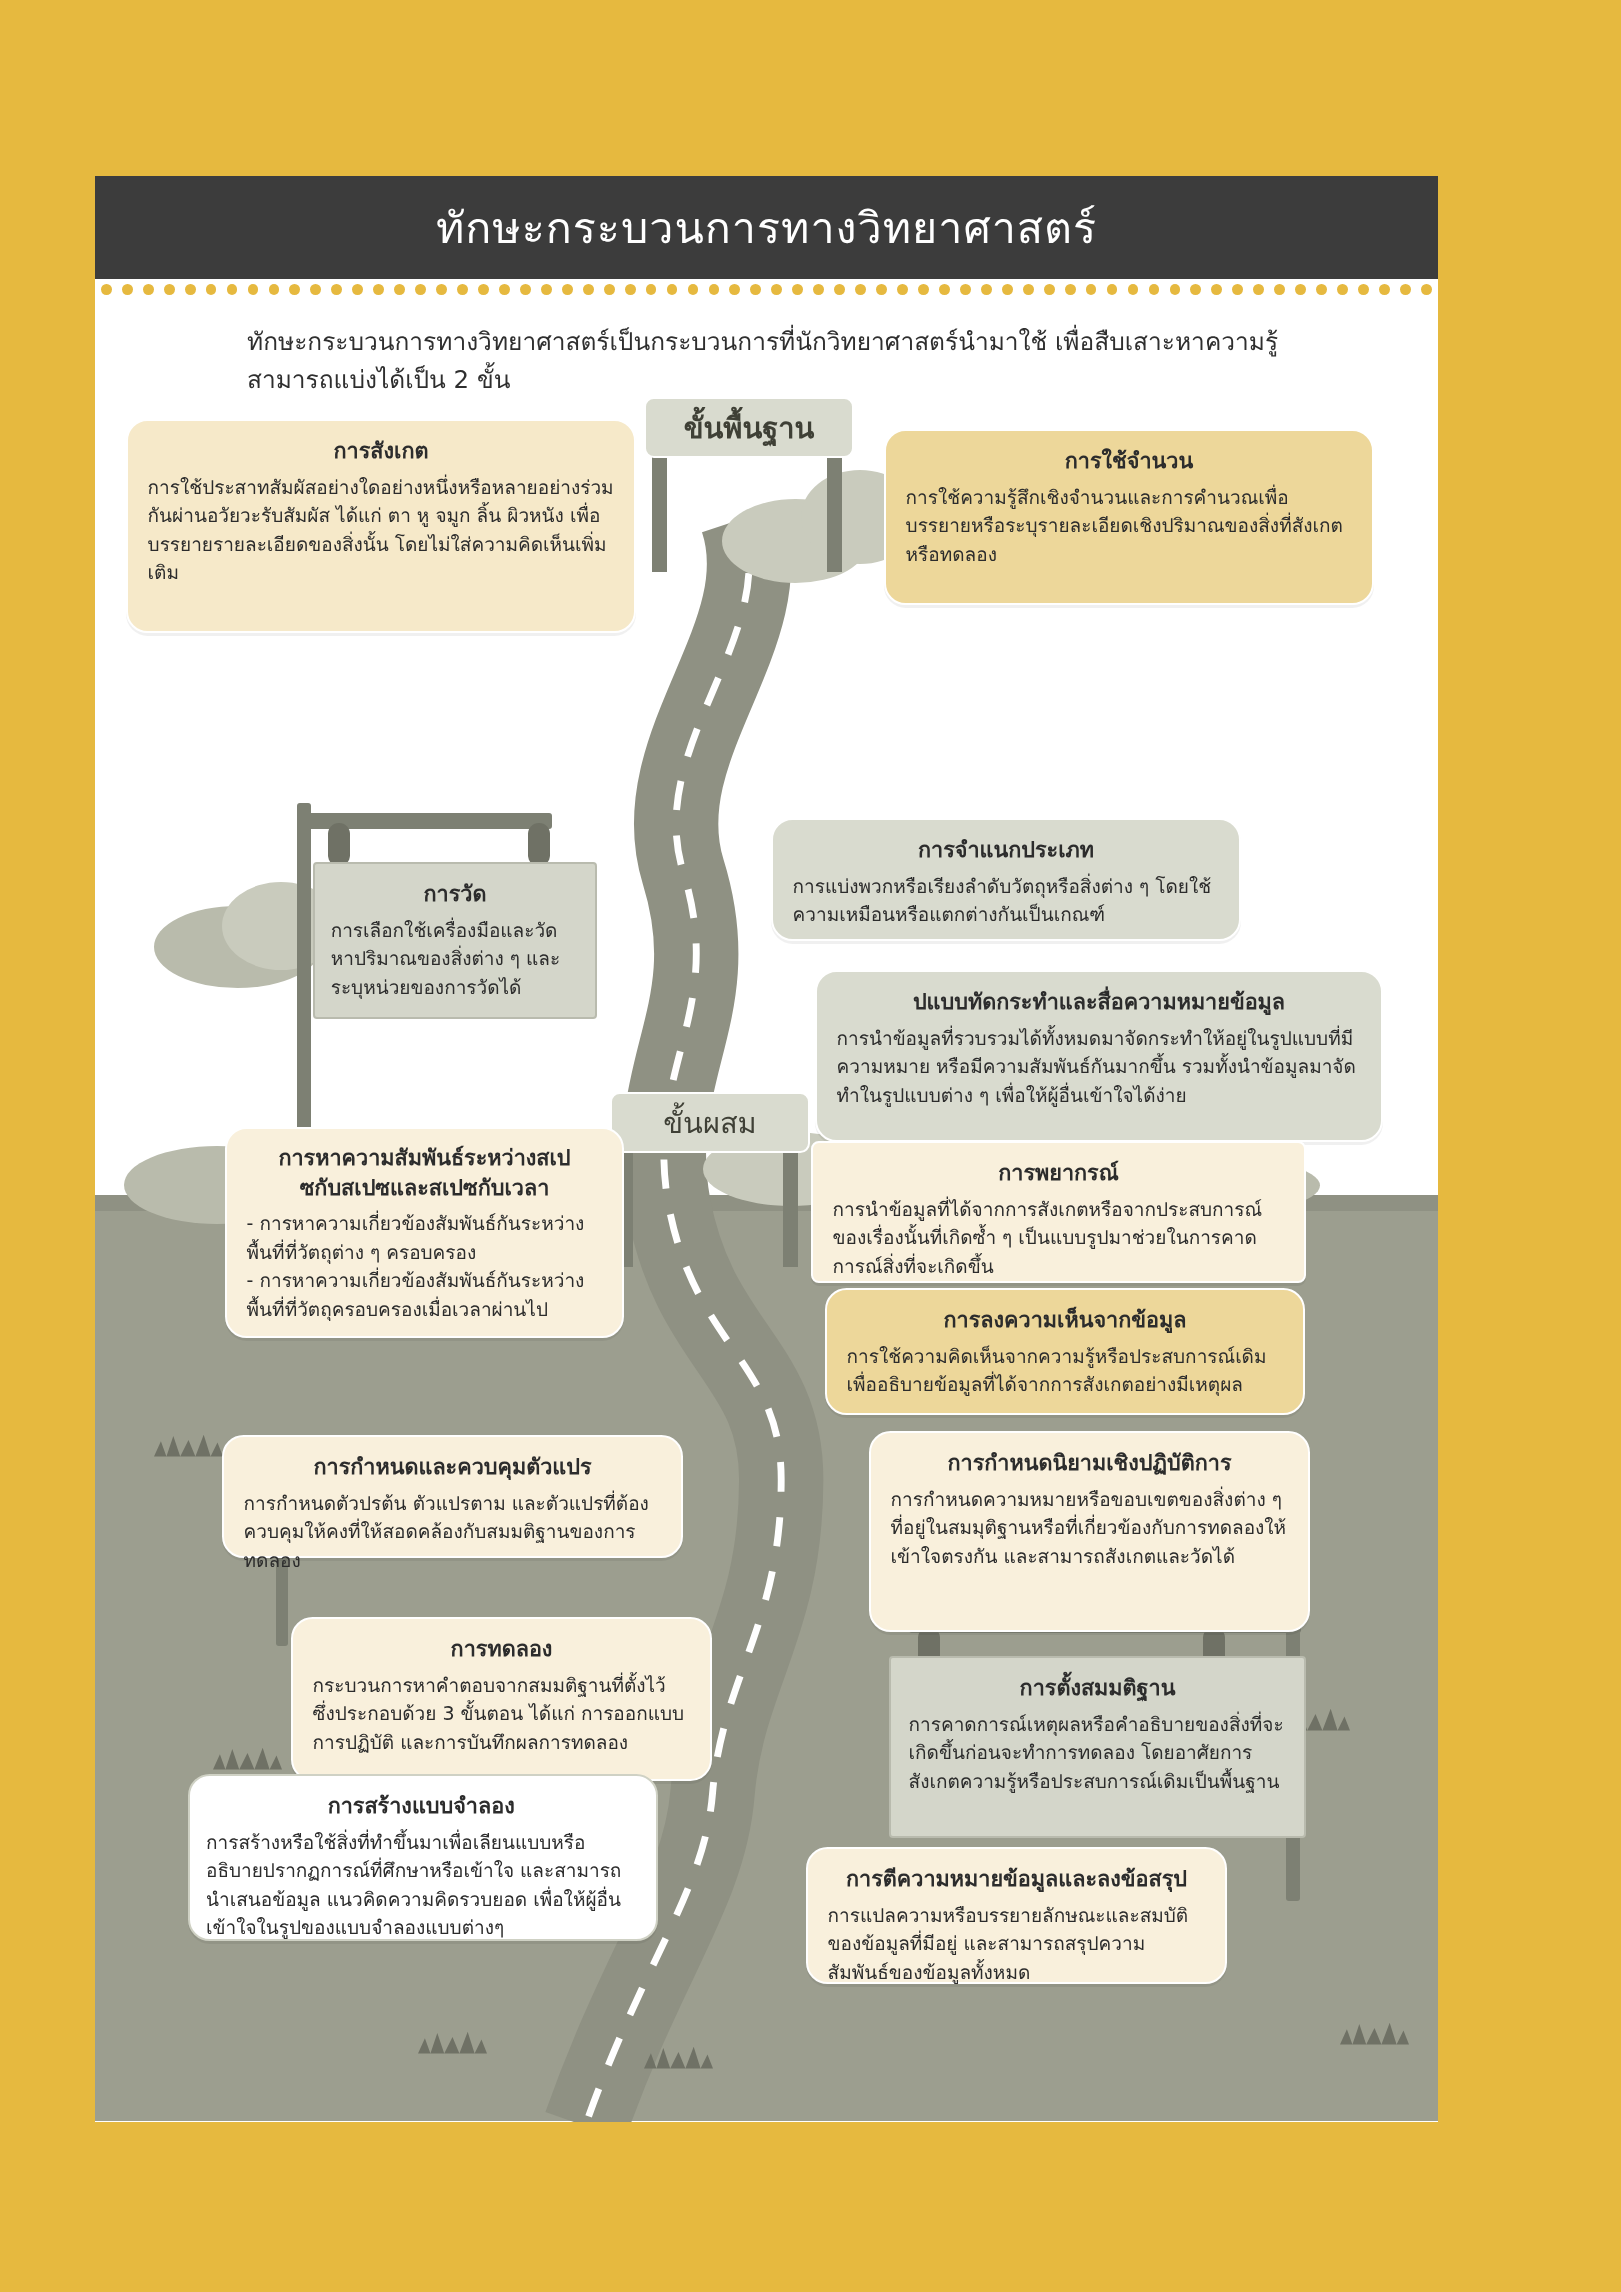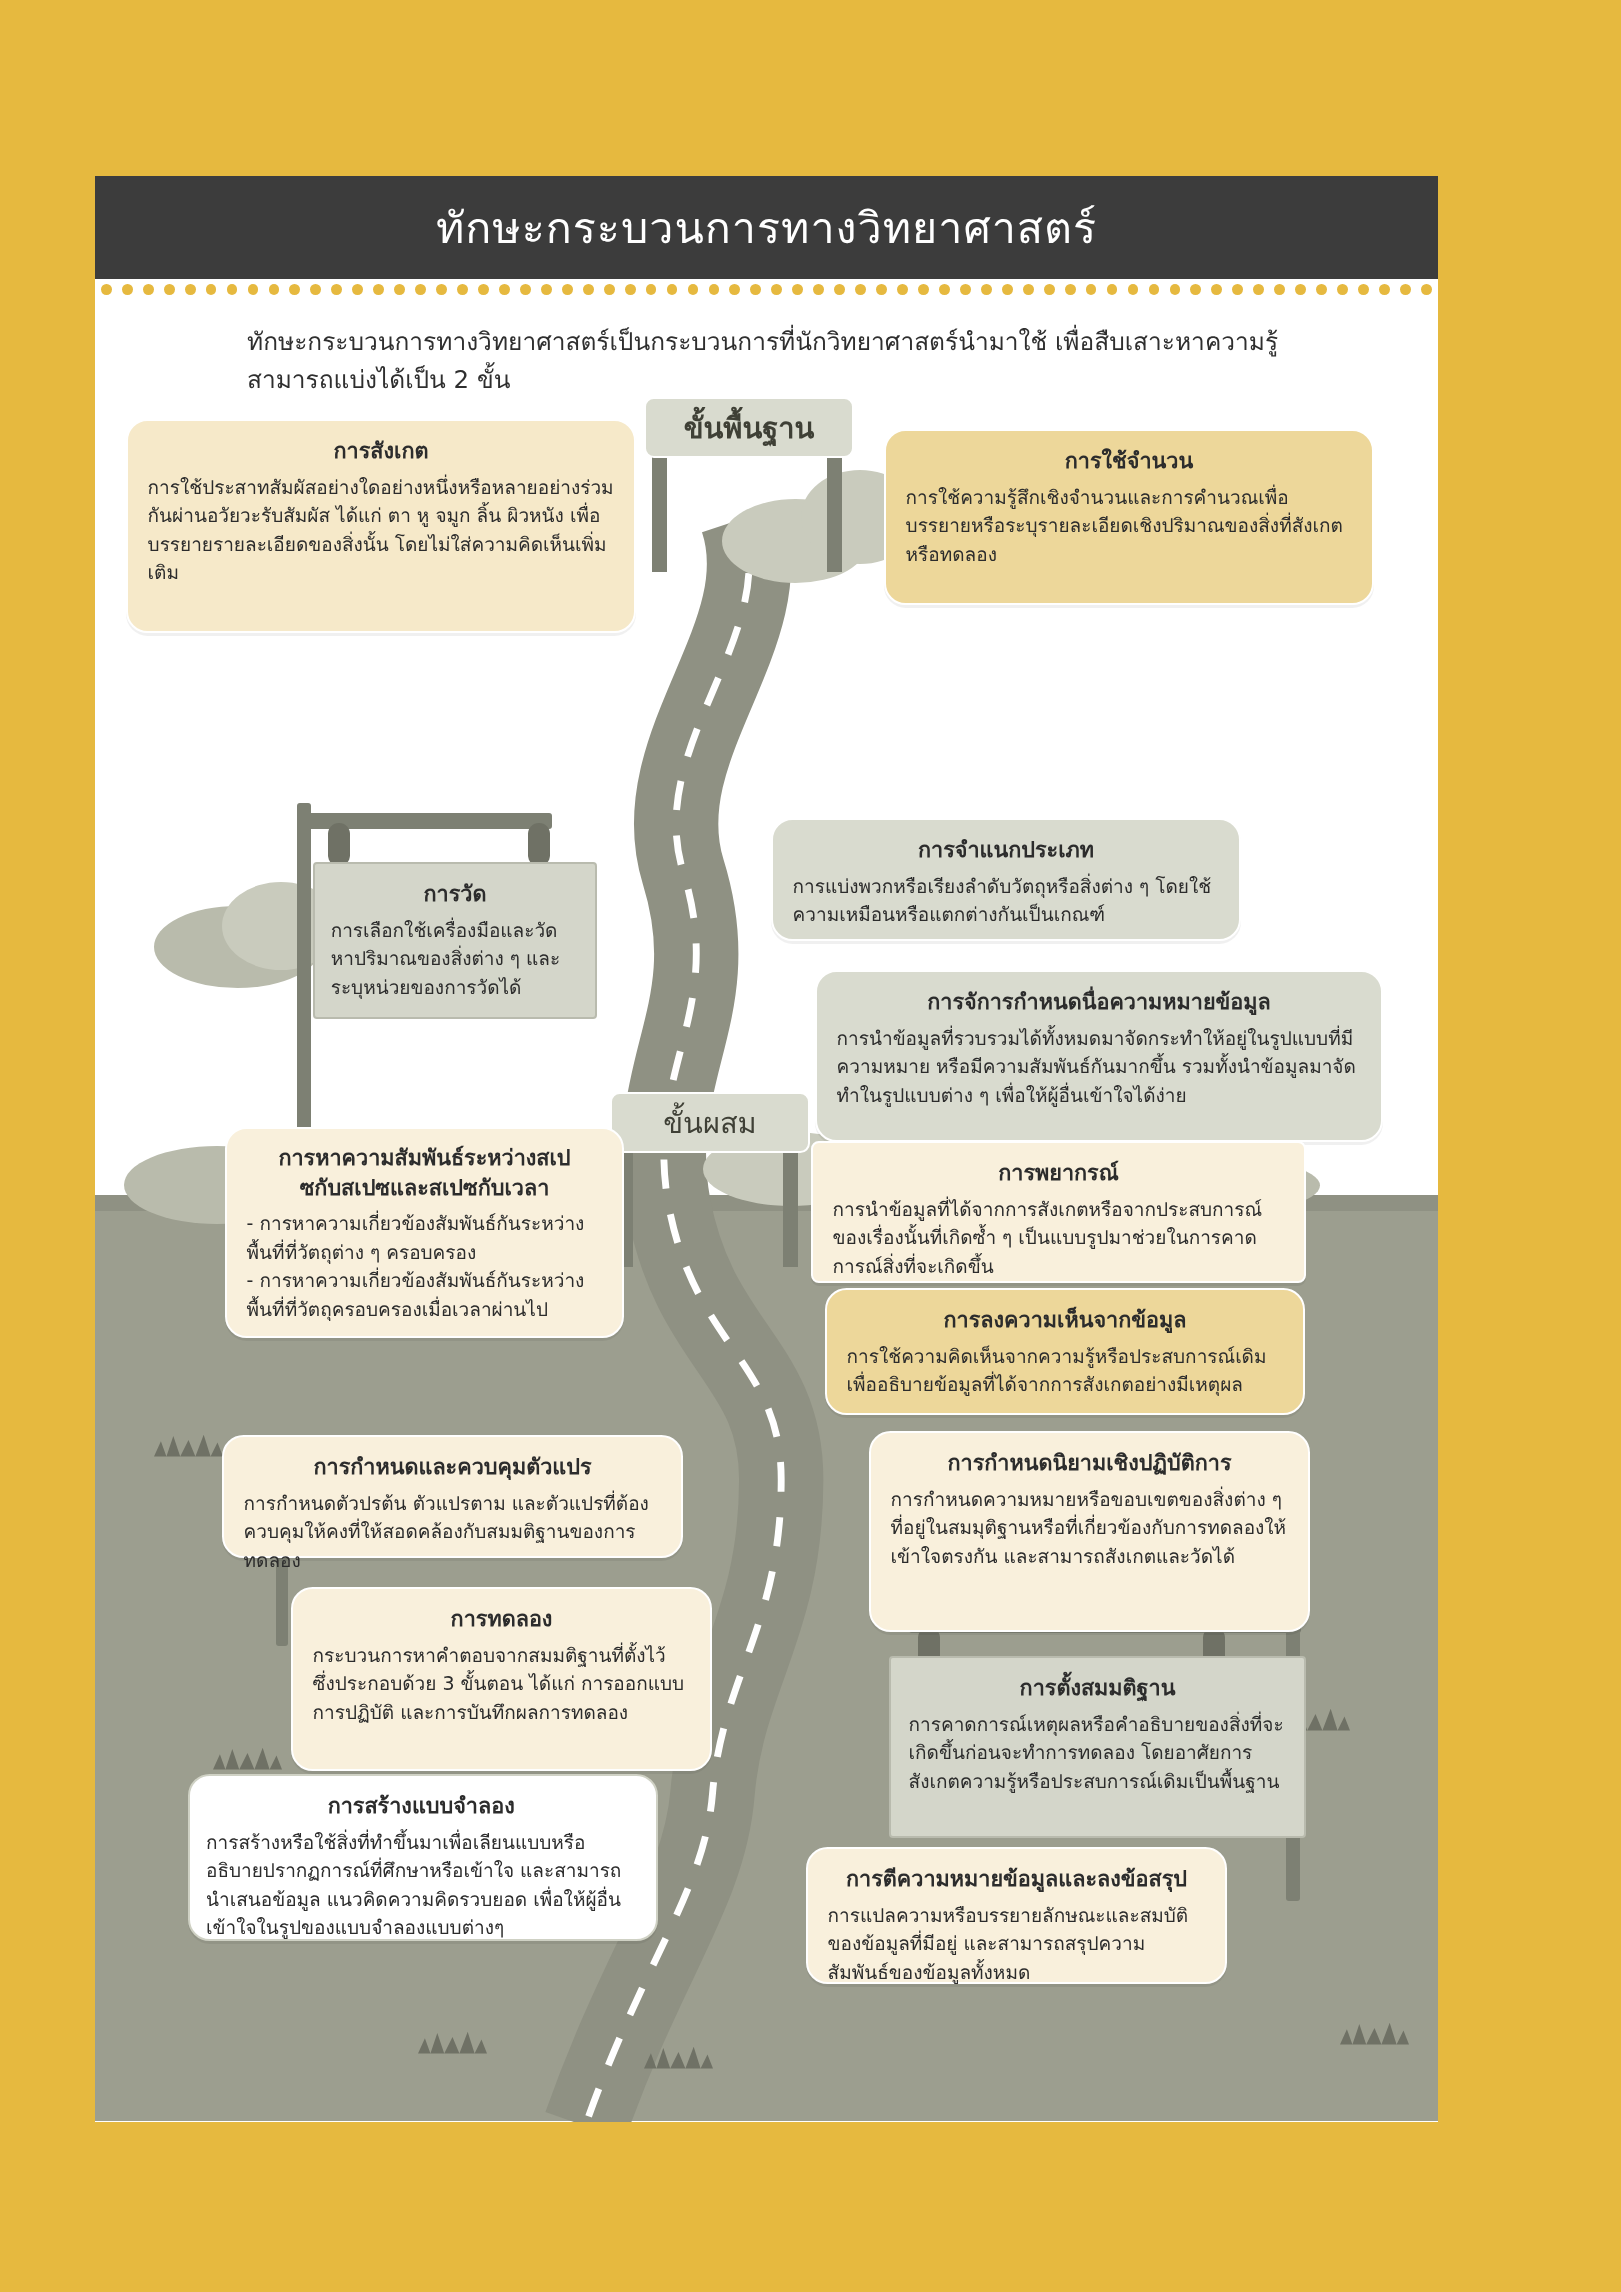--- a/index.html
+++ b/index.html
@@ -233,21 +233,21 @@
     <span class="t">การวัด</span>
     <span class="b" style="">การเลือกใช้เครื่องมือและวัดหาปริมาณของสิ่งต่าง ๆ และระบุหน่วยของการวัดได้</span>
   </div>
 
   <div class="card gray shadow" style="left:676px;top:642px;width:470px;height:123px;">
     <span class="t">การจำแนกประเภท</span>
     <span class="b">การแบ่งพวกหรือเรียงลำดับวัตถุหรือสิ่งต่าง ๆ โดยใช้ความเหมือนหรือแตกต่างกันเป็นเกณฑ์</span>
   </div>
 
   <div class="card gray shadow" style="left:720px;top:794px;width:568px;height:172px;">
-    <span class="t">การจัการกำหนดนื่อความหมายข้อมูล</span>
+    <span class="t">ปแบบทัดกระทำและสื่อความหมายข้อมูล</span>
     <span class="b">การนำข้อมูลที่รวบรวมได้ทั้งหมดมาจัดกระทำให้อยู่ในรูปแบบที่มีความหมาย หรือมีความสัมพันธ์กันมากขึ้น รวมทั้งนำข้อมูลมาจัดทำในรูปแบบต่าง ๆ เพื่อให้ผู้อื่นเข้าใจได้ง่าย</span>
   </div>
 
   <div class="card cream2 shadow" style="left:130px;top:951px;width:399px;height:211px;">
     <span class="t" style="line-height:1.4;">การหาความสัมพันธ์ระหว่างสเปซกับสเปซและสเปซกับเวลา</span>
     <span class="b" style="white-space:pre-line;">- การหาความเกี่ยวข้องสัมพันธ์กันระหว่างพื้นที่ที่วัตถุต่าง ๆ ครอบครอง
 - การหาความเกี่ยวข้องสัมพันธ์กันระหว่างพื้นที่ที่วัตถุครอบครองเมื่อเวลาผ่านไป</span>
   </div>
 
   <div class="card cream2 shadow" style="left:716px;top:965px;width:495px;height:142px;border-radius:7.8px;">
@@ -263,21 +263,21 @@
   <div class="card cream2 shadow" style="left:127px;top:1259px;width:461px;height:123px;">
     <span class="t">การกำหนดและควบคุมตัวแปร</span>
     <span class="b">การกำหนดตัวปรต้น ตัวแปรตาม และตัวแปรที่ต้องควบคุมให้คงที่ให้สอดคล้องกับสมมติฐานของการทดลอง</span>
   </div>
 
   <div class="card cream2 shadow" style="left:774px;top:1255px;width:441px;height:201px;">
     <span class="t">การกำหนดนิยามเชิงปฏิบัติการ</span>
     <span class="b">การกำหนดความหมายหรือขอบเขตของสิ่งต่าง ๆ ที่อยู่ในสมมุติฐานหรือที่เกี่ยวข้องกับการทดลองให้เข้าใจตรงกัน และสามารถสังเกตและวัดได้</span>
   </div>
 
-  <div class="card cream2 shadow" style="left:196px;top:1411px;width:421px;height:184px;">
+  <div class="card cream2 shadow" style="left:196px;top:1441px;width:421px;height:164px;">
     <span class="t">การทดลอง</span>
     <span class="b">กระบวนการหาคำตอบจากสมมติฐานที่ตั้งไว้ ซึ่งประกอบด้วย 3 ขั้นตอน ได้แก่ การออกแบบ การปฏิบัติ และการบันทึกผลการทดลอง</span>
   </div>
 
   <div class="card graybox" style="left:794px;top:1480px;width:417px;height:182px;padding:13.7px 17.6px;">
     <span class="t">การตั้งสมมติฐาน</span>
     <span class="b">การคาดการณ์เหตุผลหรือคำอธิบายของสิ่งที่จะเกิดขึ้นก่อนจะทำการทดลอง โดยอาศัยการสังเกตความรู้หรือประสบการณ์เดิมเป็นพื้นฐาน</span>
   </div>
 
   <div class="card white shadow" style="left:93px;top:1598px;width:470px;height:167px;padding-left:16px;">

